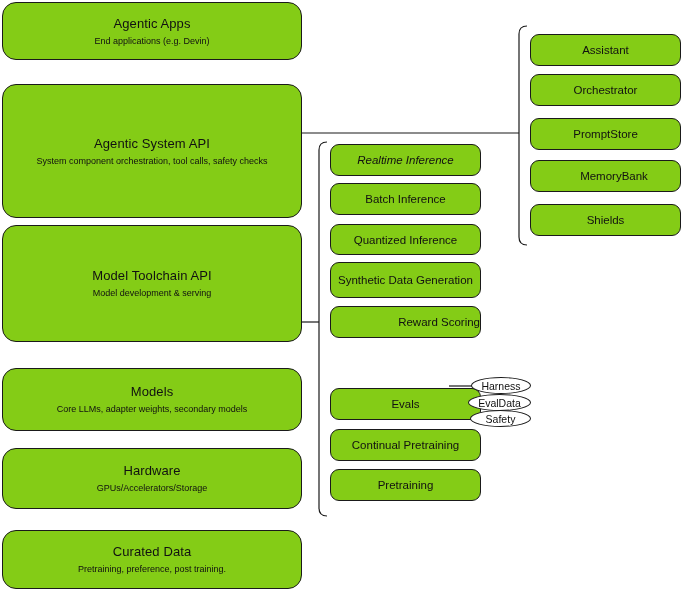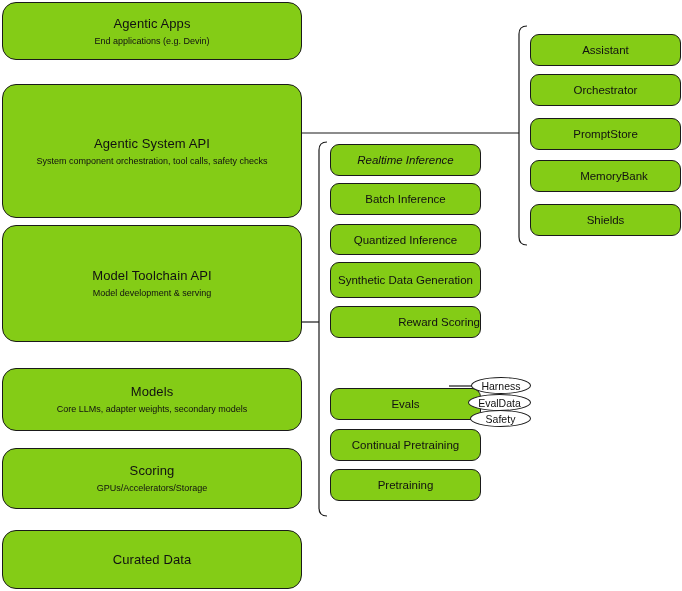--- a/index.html
+++ b/index.html
@@ -114,26 +114,27 @@
     <div class="title">Model Toolchain API</div>
     <div class="subtitle">Model development &amp; serving</div>
   </div>
 
   <div class="node layer" style="left:2px; top:368px; width:300px; height:63px;">
     <div class="title">Models</div>
     <div class="subtitle">Core LLMs, adapter weights, secondary models</div>
   </div>
 
   <div class="node layer" style="left:2px; top:448px; width:300px; height:61px;">
-    <div class="title">Scoring</div>
+    <div class="title">Hardware</div>
     <div class="subtitle">GPUs/Accelerators/Storage</div>
   </div>
 
   <div class="node layer" style="left:2px; top:530px; width:300px; height:59px;">
     <div class="title">Curated Data</div>
+    <div class="subtitle">Pretraining, preference, post training.</div>
   </div>
 
   <div class="node cap" style="left:330px; top:144px; width:151px; height:32px;font-style:italic;">
     <span>Realtime Inference</span>
   </div>
   <div class="node cap" style="left:330px; top:183px; width:151px; height:32px;">
     <span>Batch Inference</span>
   </div>
   <div class="node cap" style="left:330px; top:224px; width:151px; height:31px;">
     <span>Quantized Inference</span>

